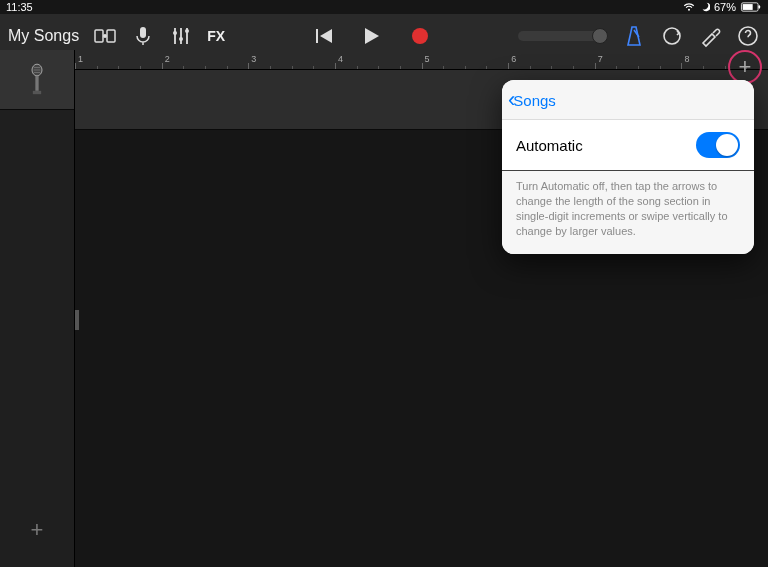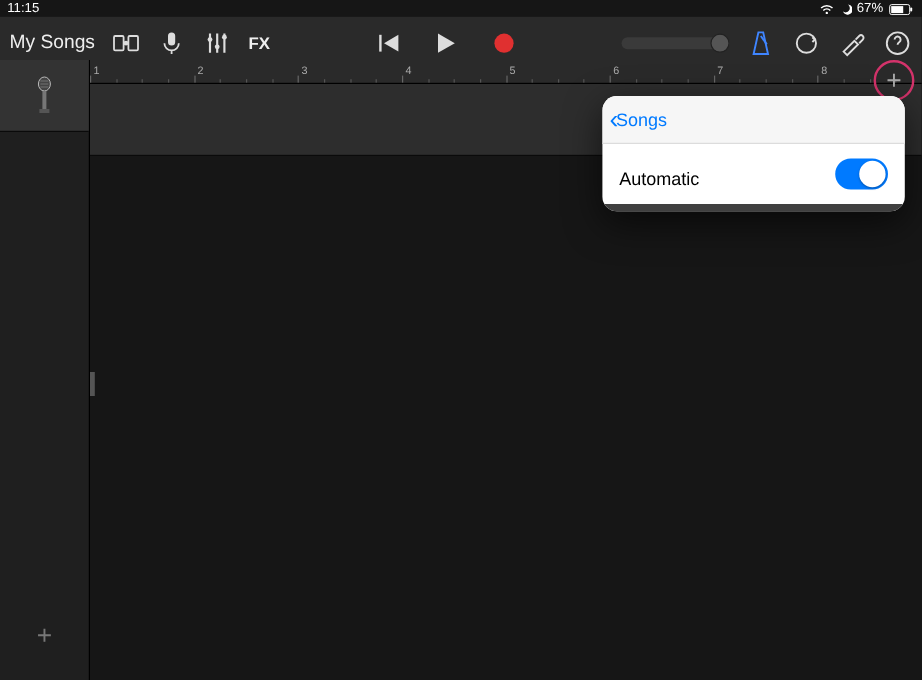--- a/index.html
+++ b/index.html
@@ -1,19 +1,19 @@
 <!DOCTYPE html>
 <html><head>
 <meta charset="utf-8">
 <style>
 * { margin: 0; padding: 0; box-sizing: border-box; }
 body { width: 768px; height: 567px; background: #161616; font-family: -apple-system, "Helvetica Neue", Arial, sans-serif; overflow: hidden; color: #ccc; }
 
 .statusbar { position: absolute; top: 0; left: 0; right: 0; height: 14px; display: flex; justify-content: space-between; align-items: center; font-size: 11px; color: #fff; padding: 0 6px; }
-.statusbar .right { display: flex; align-items: flex-end; gap: 4px; }
+.statusbar .right { display: flex; align-items: center; gap: 4px; }
 
 .toolbar { position: absolute; top: 14px; left: 0; right: 0; height: 44px; background: #2a2a2a; display: flex; align-items: center; padding: 17px 8px; border-bottom: 1px solid #000; }
 .toolbar .left, .toolbar .center, .toolbar .right { display: flex; align-items: center; gap: 14px; }
 .toolbar .left { flex: 0 0 auto; }
 .toolbar .center { flex: 1; justify-content: center; gap: 24px; }
 .toolbar .right { flex: 0 0 auto; gap: 14px; }
 .toolbar .label { font-size: 16px; color: #eee; }
 .tb-btn { width: 24px; height: 24px; display: flex; align-items: center; justify-content: center; color: #ddd; cursor: pointer; }
 .tb-btn.active { color: #3f85ff; }
 .fx-label { font-size: 14px; font-weight: 600; color: #eee; }
@@ -43,33 +43,33 @@
 
 .plus-circle { position: absolute; top: 50px; right: 6px; width: 34px; height: 34px; border-radius: 50%; border: 2px solid #d4336b; display: flex; align-items: center; justify-content: center; pointer-events: none; }
 .plus-sym { color: #aaa; font-size: 22px; font-weight: 200; }
 
 .popover { position: absolute; top: 80px; right: 14px; width: 252px; background: #fff; border-radius: 12px; box-shadow: 0 10px 30px rgba(0,0,0,0.6); overflow: hidden; color: #000; }
 .popover .arrow { position: absolute; top: -8px; right: 24px; width: 16px; height: 16px; background: #f6f6f6; transform: rotate(45deg); }
 .pop-header { position: relative; height: 40px; background: #f6f6f6; border-bottom: 1px solid #dcdcdc; display: flex; align-items: center; justify-content: center; }
 .pop-back { position: absolute; left: 6px; top: 0; height: 40px; display: flex; align-items: center; color: #007aff; font-size: 15px; cursor: pointer; }
 .pop-back .chev { font-size: 22px; margin-right: -2px; line-height: 1; }
 .pop-title { font-size: 15px; font-weight: 600; color: #111; }
-.pop-row { padding: 12px 14px; display: flex; align-items: flex-end; justify-content: space-between; border-bottom: 6px solid #404040; }
+.pop-row { padding: 12px 14px; display: flex; align-items: center; justify-content: space-between; border-bottom: 1px solid #404040; }
 .pop-row .rlabel { font-size: 15px; color: #000; }
 .switch { width: 44px; height: 26px; border-radius: 13px; background: #007aff; position: relative; }
 .switch .kn { position: absolute; right: 2px; top: 2px; width: 22px; height: 22px; background: #fff; border-radius: 50%; box-shadow: 0 1px 2px rgba(0,0,0,0.3); }
 .pop-help { padding: 8px 14px 16px; font-size: 11px; color: #8a8a8a; line-height: 1.35; background: #f6f6f6; }
 
 svg { width: 100%; height: 100%; display: block; }
 </style>
 </head>
 <body>
 
 <div class="statusbar">
-  <span>11:15</span>
+  <span>11:35</span>
   <span class="right">
     <span>
       <svg viewBox="0 0 16 12" width="14" height="10">
           <path d="M8 10.5a1.2 1.2 0 100-2.4 1.2 1.2 0 000 2.4zm-3-3.2a4.3 4.3 0 016 0l1-1a5.6 5.6 0 00-8 0zM2.8 5a7.4 7.4 0 0110.4 0l1-1a8.7 8.7 0 00-12.4 0z" fill="#fff"></path>
         </svg>
     </span>
     <span>
       <svg viewBox="0 0 12 12" width="10" height="10">
           <path d="M8 1a5 5 0 11-5 7 4 4 0 005-7z" fill="#fff"></path>
         </svg>
@@ -230,13 +230,14 @@
       <span class="chev">‹</span>
       <span>Songs</span>
     </span>
   </div>
   <div class="pop-row">
     <span class="rlabel">Automatic</span>
     <span class="switch">
         <span class="kn"></span>
       </span>
   </div>
+  <div class="pop-help">Turn Automatic off, then tap the arrows to change the length of the song section in single-digit increments or swipe vertically to change by larger values.</div>
 </div>
 
 </body></html>

